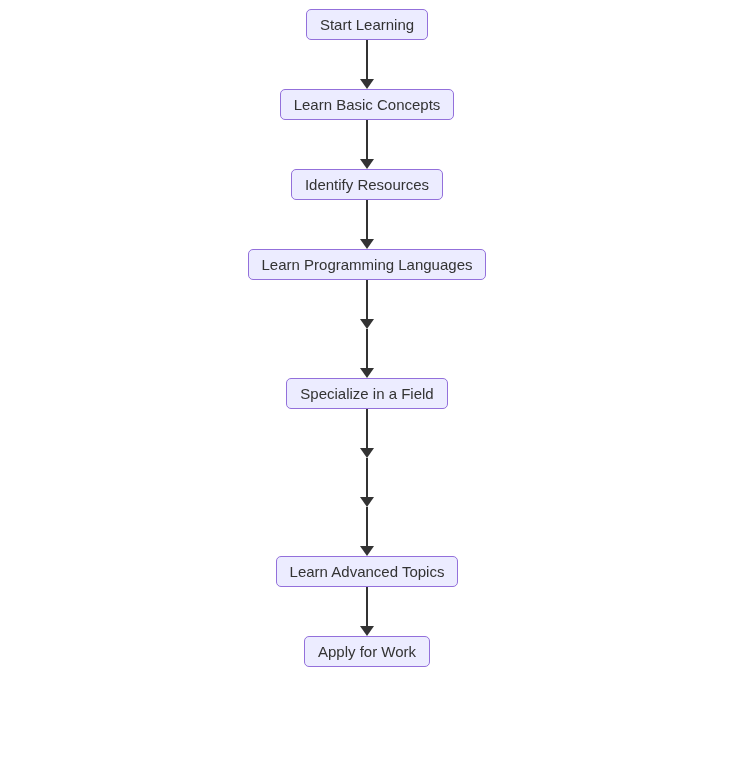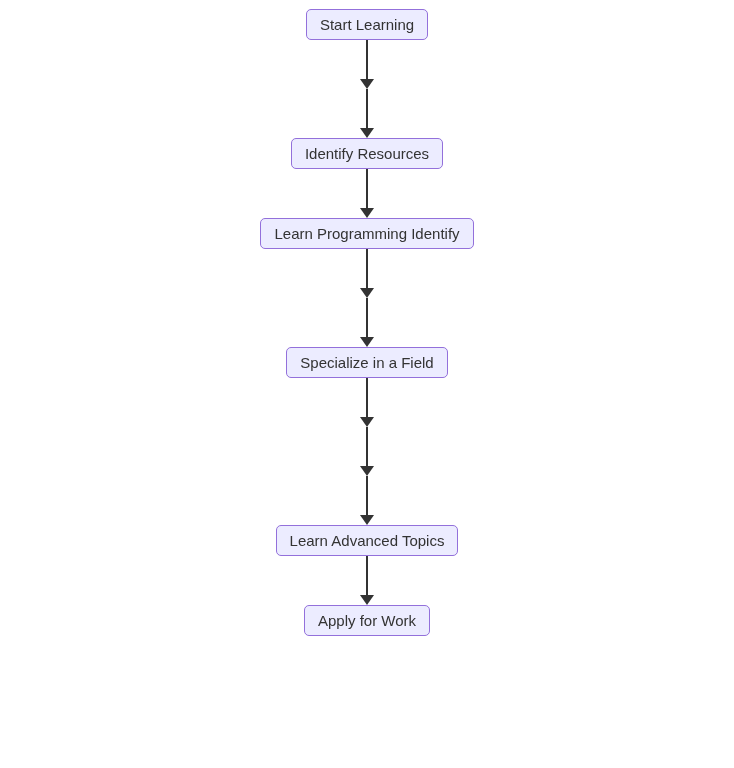--- a/index.html
+++ b/index.html
@@ -64,34 +64,35 @@
 <div class="canvas">
   <div class="flow">
 
     <div class="node">Start Learning</div>
 
     <div class="arrow">
       <div class="line"></div>
       <div class="head"></div>
     </div>
 
+    <div class="node">Learn Basic Concepts</div>
 
     <div class="arrow">
       <div class="line"></div>
       <div class="head"></div>
     </div>
 
     <div class="node">Identify Resources</div>
 
     <div class="arrow">
       <div class="line"></div>
       <div class="head"></div>
     </div>
 
-    <div class="node">Learn Programming Identify</div>
+    <div class="node">Learn Programming Languages</div>
 
     <div class="arrow">
       <div class="line"></div>
       <div class="head"></div>
     </div>
 
 
     <div class="arrow">
       <div class="line"></div>
       <div class="head"></div>

